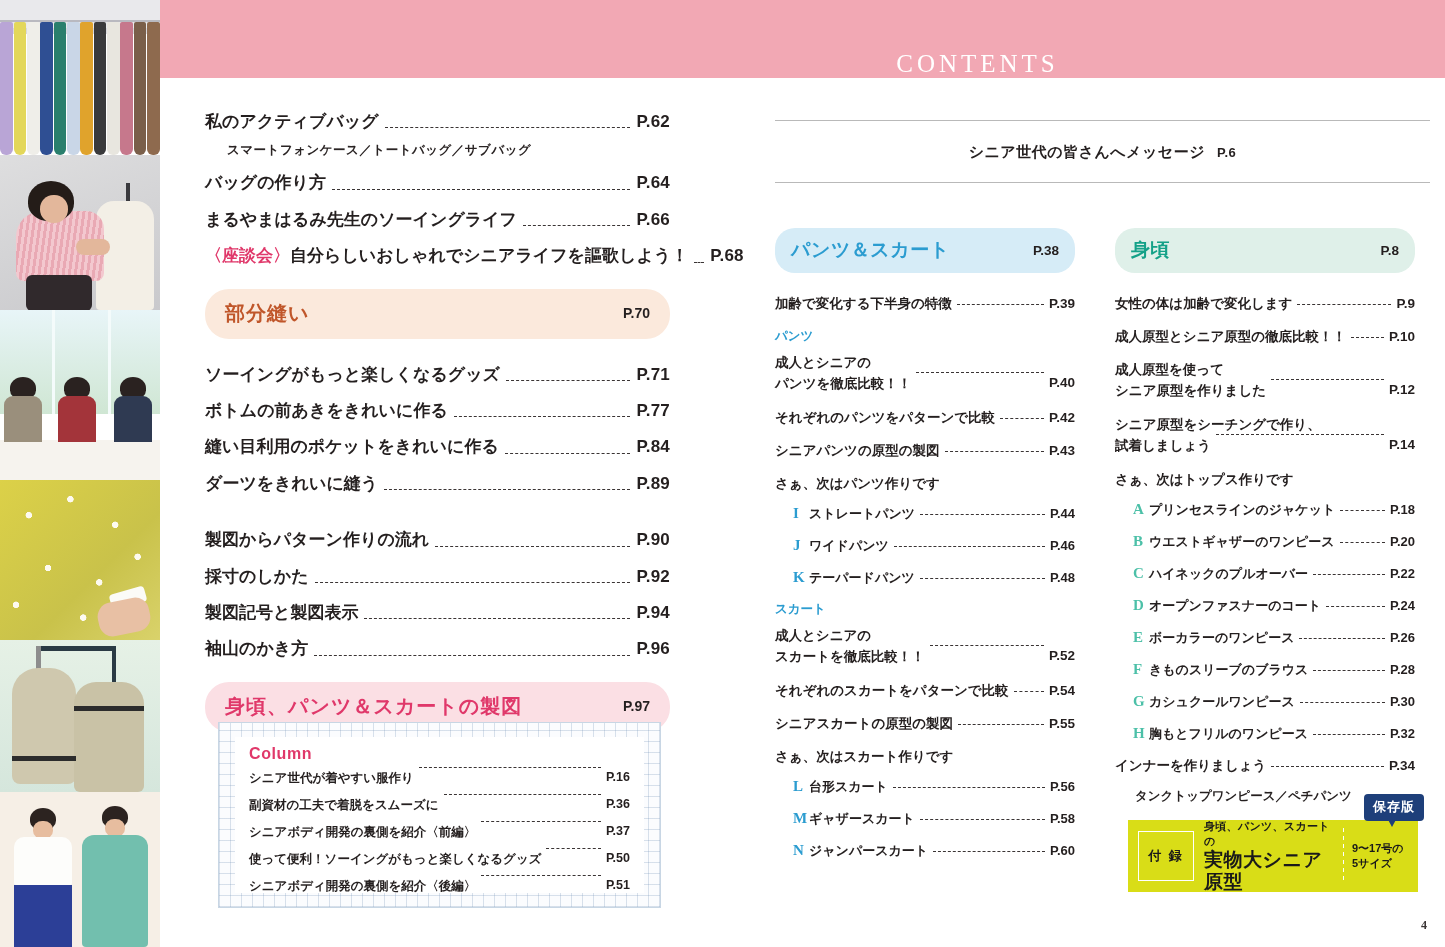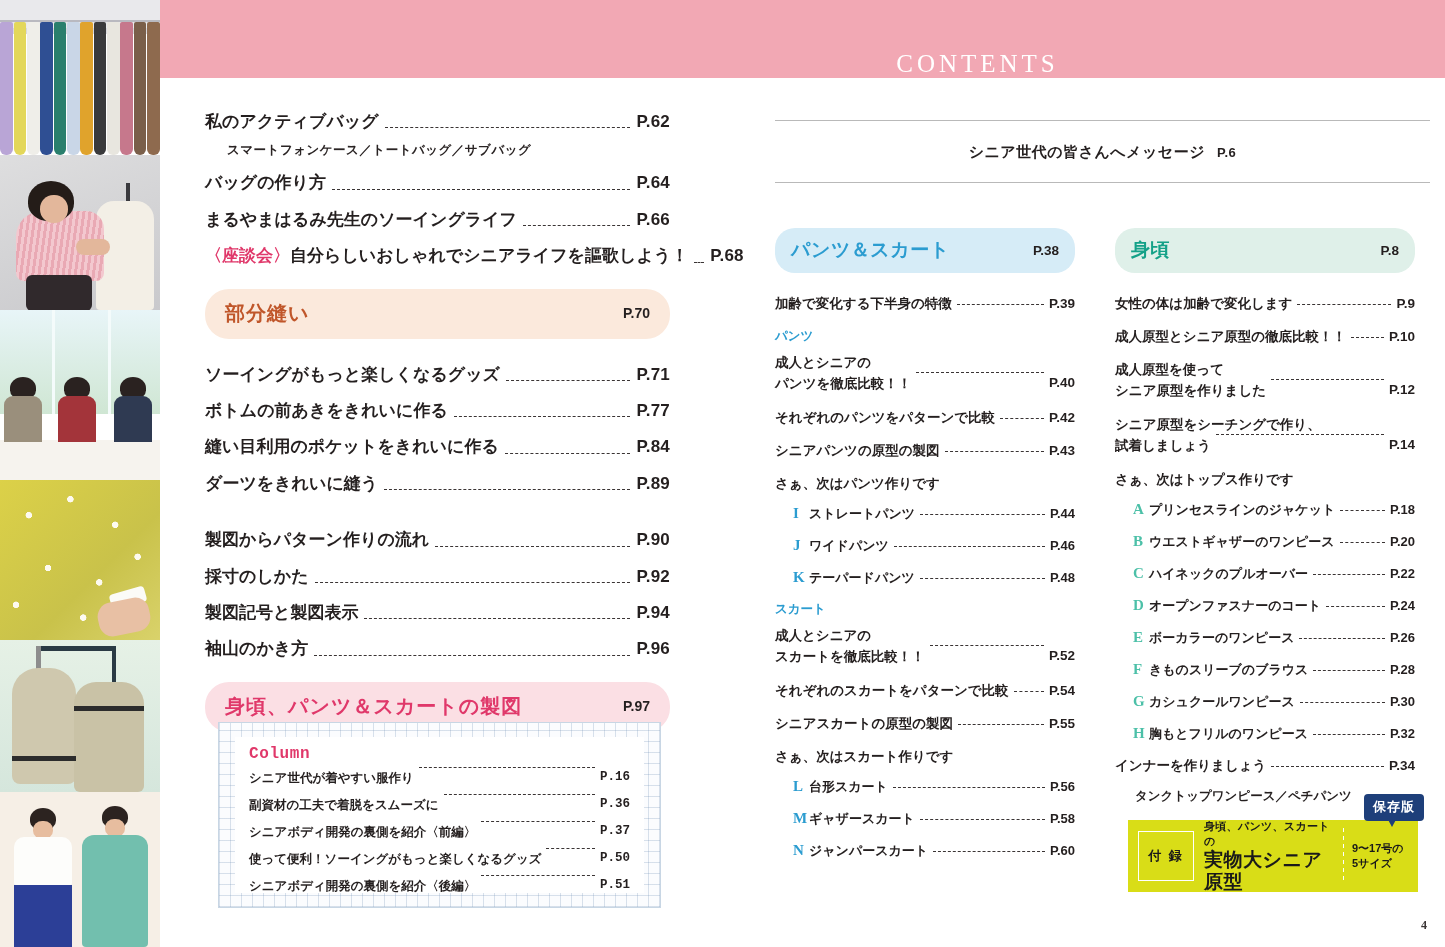--- a/index.html
+++ b/index.html
@@ -139,21 +139,20 @@
 
   
   .column-box {
     position: absolute; left: 218px; top: 722px;
     width: 443px; height: 186px;
     background:
       repeating-linear-gradient(0deg, rgba(120,150,185,.28) 0 1px, transparent 1px 11px),
       repeating-linear-gradient(90deg, rgba(120,150,185,.28) 0 1px, transparent 1px 11px),
       #fbfcfe;
     border: 1px solid #c8d6e4;
-    font-family: Liberation Mono, monospace;
   }
   .column-inner {
     position: absolute; left: 16px; top: 14px; right: 16px; bottom: 14px;
     background: #ffffff;
     padding: 8px 14px 0 14px;
   }
   .column-head {
     color: #e0386a; font-size: 16px; font-weight: bold;
     letter-spacing: .6px; margin-bottom: 7px;
   }

